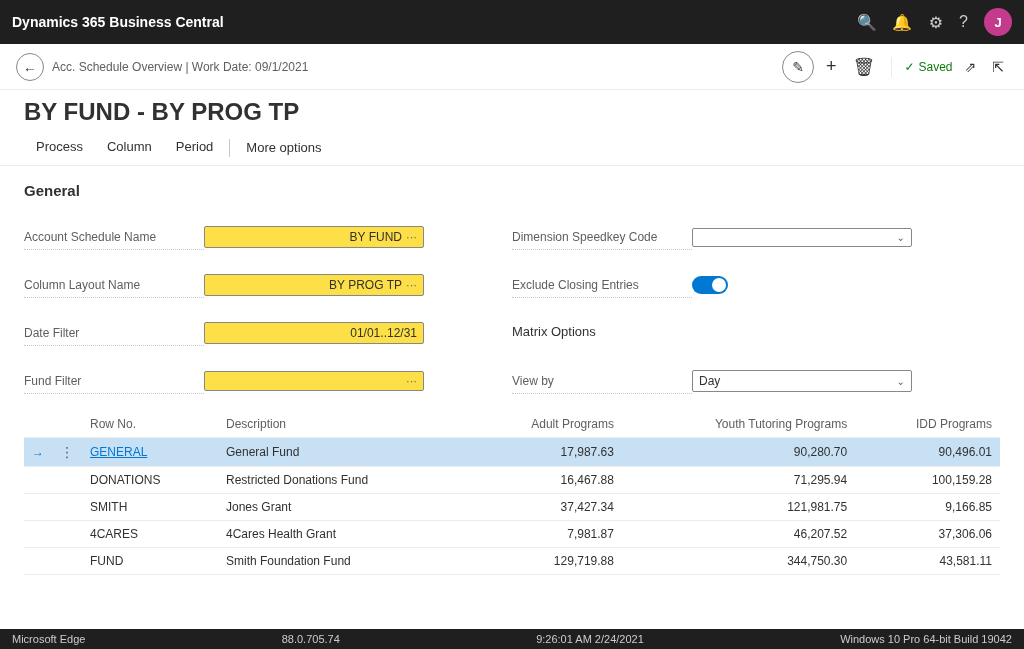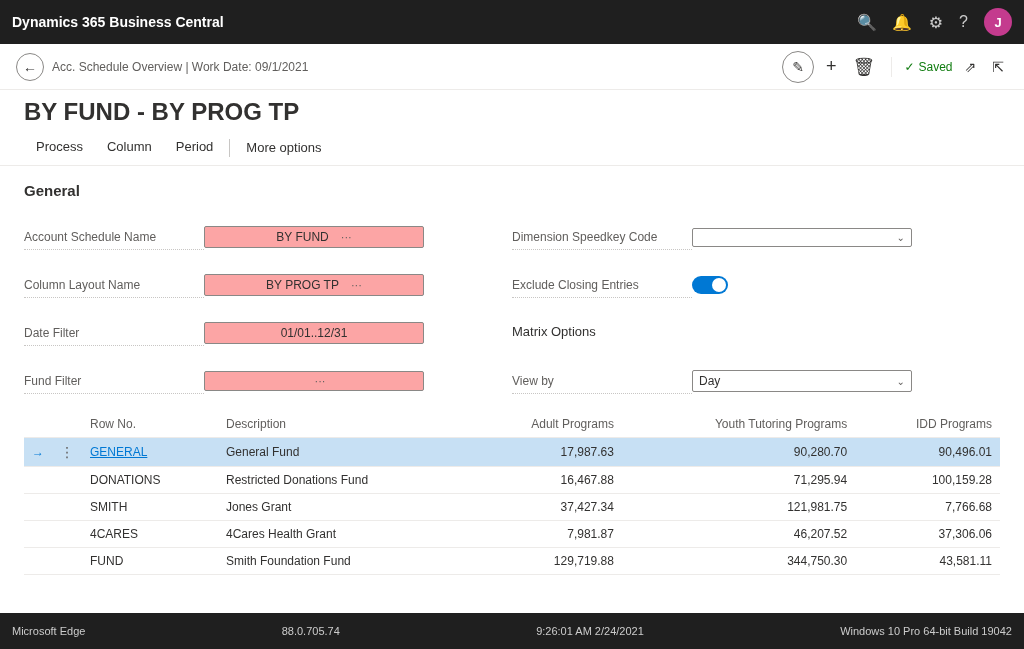--- a/index.html
+++ b/index.html
@@ -175,28 +175,27 @@
     .field-value {
       flex: 1;
       display: flex;
       align-items: center;
     }
     .field-input {
       border: 1px solid #8a8886;
       border-radius: 2px;
       padding: 3px 6px;
       font-size: 12px;
-      background: #fca5a5;
+      background: #fde047;
       color: #323130;
       width: 100%;
       max-width: 220px;
       display: flex;
       align-items: center;
-      justify-content: center;
-      gap: 8px;
+      justify-content: flex-end;
     }
     .field-input-ellipsis { color: #605e5c; font-size: 11px; margin-left: 4px; }
     .field-dropdown {
       border: 1px solid #8a8886;
       border-radius: 2px;
       padding: 3px 6px;
       font-size: 12px;
       background: #fff;
       color: #323130;
       width: 100%;
@@ -282,21 +281,21 @@
       cursor: pointer;
       font-size: 14px;
       width: 16px;
       text-align: center;
     }
 
     
     .status-bar {
       background: #1f1f1f;
       color: #ccc;
-      height: 36px;
+      height: 20px;
       display: flex;
       align-items: center;
       padding: 0 12px;
       font-size: 11px;
       justify-content: space-between;
       flex-shrink: 0;
     }
 
     
     .edit-icon-btn {
@@ -480,21 +479,21 @@
   </tr>
         <tr class="row-hover">
     <td class="row-arrow"></td>
     <td class="row-menu"></td>
     <td>
       SMITH
     </td>
     <td>Jones Grant</td>
     <td class="right">37,427.34</td>
     <td class="right">121,981.75</td>
-    <td class="right">7,766.68</td>
+    <td class="right">9,166.85</td>
   </tr>
         <tr class="row-hover">
     <td class="row-arrow"></td>
     <td class="row-menu"></td>
     <td>
       4CARES
     </td>
     <td>4Cares Health Grant</td>
     <td class="right">7,981.87</td>
     <td class="right">46,207.52</td>

